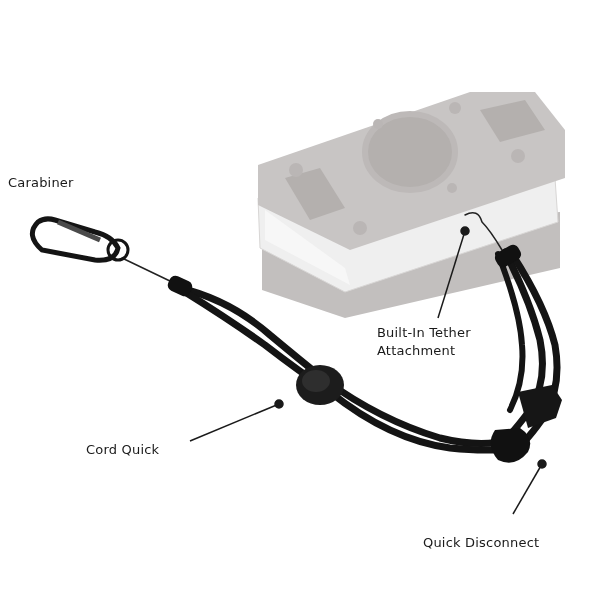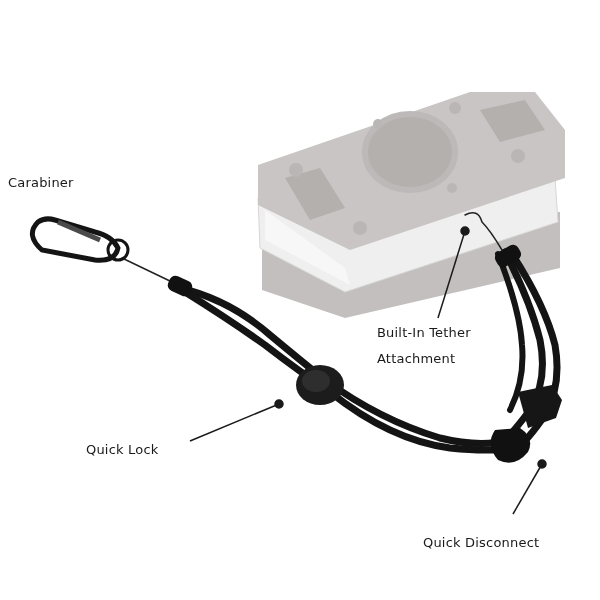--- a/index.html
+++ b/index.html
@@ -72,15 +72,15 @@
     <line x1="465" y1="231" x2="438" y2="318"></line>
     <circle cx="279" cy="404" r="4"></circle>
     <line x1="279" y1="404" x2="190" y2="441"></line>
     <circle cx="542" cy="464" r="4"></circle>
     <line x1="542" y1="464" x2="513" y2="514"></line>
   </g>
 </svg>
 
 <div class="label" style="left:8px; top:172px;">Carabiner</div>
 <div class="label" style="left:377px; top:322px;">Built-In Tether</div>
-<div class="label" style="left:377px; top:348px;">Attachment</div>
-<div class="label" style="left:86px; top:439px;">Quick Lock</div>
+<div class="label" style="left:377px; top:340px;">Attachment</div>
+<div class="label" style="left:86px; top:439px;">Cord Quick</div>
 <div class="label" style="left:423px; top:532px;">Quick Disconnect</div>
 
 </body></html>

